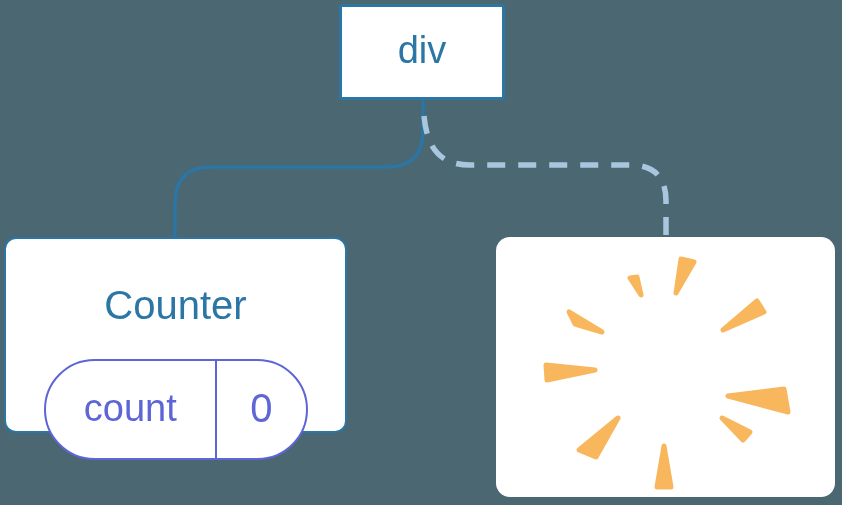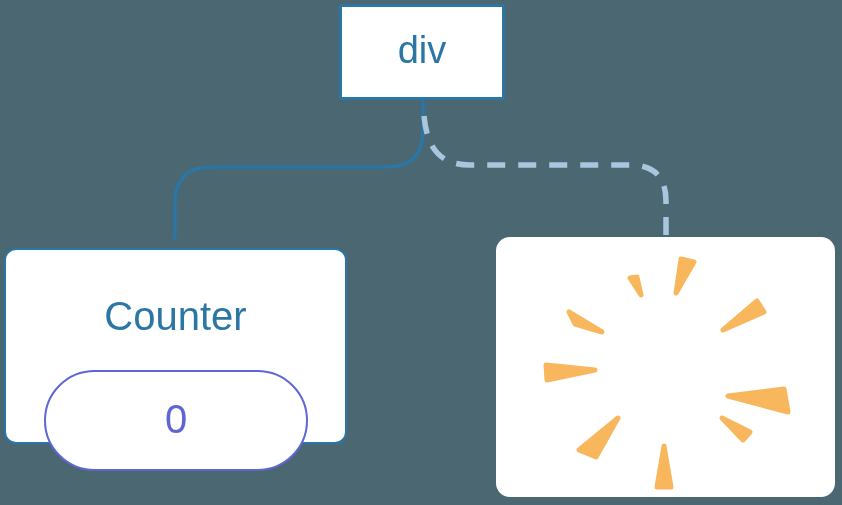--- a/index.html
+++ b/index.html
@@ -31,21 +31,21 @@
     border:3px solid var(--tree-blue);
     border-radius:3px;
     display:flex;align-items:center;justify-content:center;
   }
   .node-root-label{
     color:var(--tree-blue);
     font-size:38px;font-weight:500;line-height:1;
     padding-bottom:4px;
   }
   .node-counter{
-    left:4px;top:248px;width:343px;height:196px;
+    left:4px;top:237px;width:343px;height:196px;
     border:2.5px solid var(--tree-blue);
     border-radius:12px;
   }
   .counter-title{
     position:absolute;top:44px;left:0;width:100%;
     text-align:center;
     color:var(--tree-blue);
     font-size:40px;font-weight:500;line-height:1.1;
   }
   .state-pill{
@@ -91,20 +91,23 @@
     <path class="connector-dashed" d="M 424 116 C 427 148 440 165 470 165 L 630 165 Q 666 165 666 201 L 666 236"></path>
   </svg>
 
   <div class="node node-root">
     <span class="node-root-label">div</span>
   </div>
 
   <div class="node node-counter">
     <div class="counter-title">Counter</div>
     <div class="state-pill">
+      <div class="state-key-cell">
+        <span class="state-key-label">count</span>
+      </div>
       <div class="state-value-cell">
         <span class="state-value-label">0</span>
       </div>
     </div>
   </div>
 
   <div class="node node-poof">
     <svg class="poof-svg" viewBox="0 0 339 260" xmlns="http://www.w3.org/2000/svg">
       <polygon class="poof-ray" points="185,22 198,25 180,56"></polygon>
       <polygon class="poof-ray" points="134,41 141,40 145,58"></polygon>

